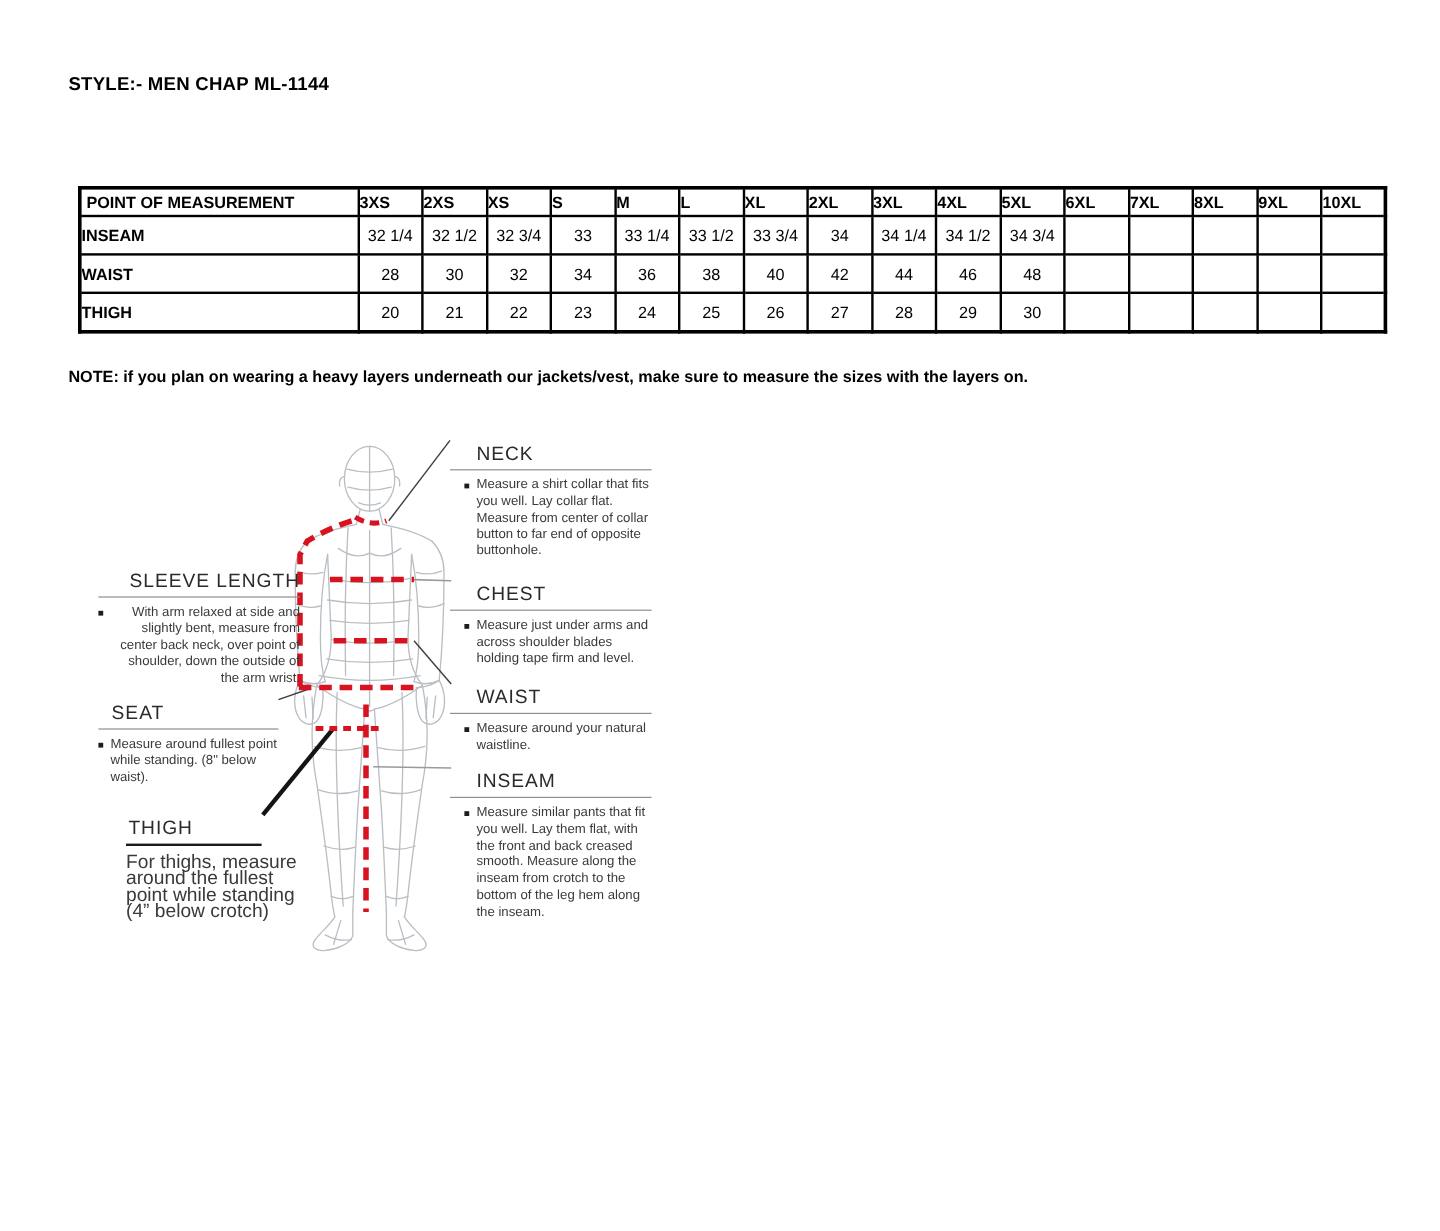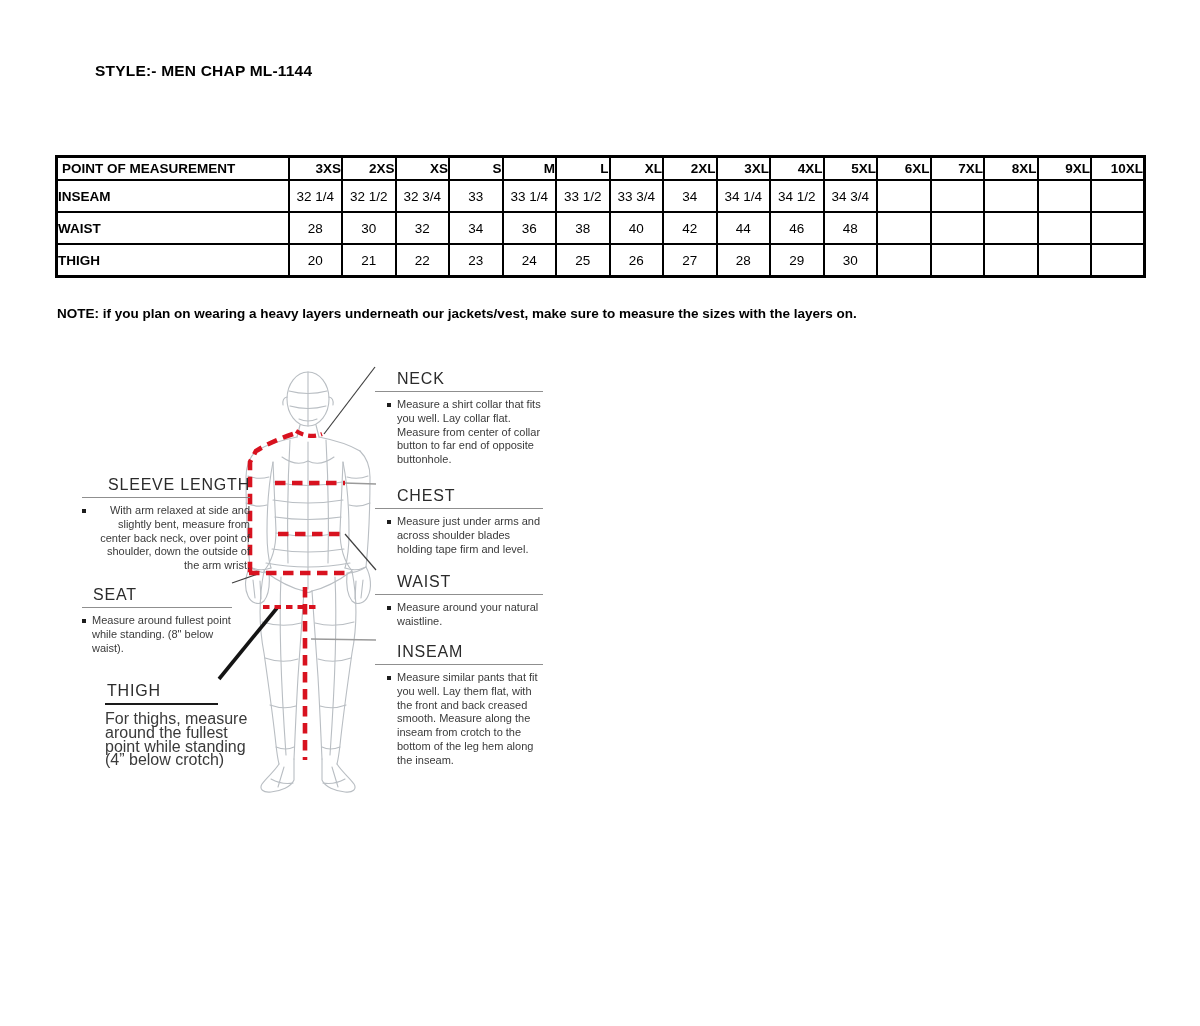--- a/index.html
+++ b/index.html
@@ -1,24 +1,24 @@
 <!DOCTYPE html>
 <html><head>
 <meta charset="utf-8">
 <style>
   html,body{margin:0;padding:0;background:#fff;}
   .page{position:relative;width:1200px;height:1026px;background:#ffffff;overflow:hidden;
         font-family:"Liberation Sans",sans-serif;color:#000;}
-  .doc-title{position:absolute;left:57px;top:62px;font-size:15.5px;font-weight:bold;letter-spacing:0.2px;margin-left:38px;}
+  .doc-title{position:absolute;left:57px;top:62px;font-size:15.5px;font-weight:bold;letter-spacing:0.2px;}
   
-  table.size{position:absolute;left:55px;top:155px;width:1088px;border-collapse:collapse;
+  table.size{position:absolute;left:65px;top:155px;width:1088px;border-collapse:collapse;
              table-layout:fixed;border:3px solid #000;}
   table.size th,table.size td{border:2px solid #000;font-size:13.5px;overflow:hidden;
              white-space:nowrap;vertical-align:middle;padding:0;}
-  table.size thead th{height:21px;font-weight:bold;text-align:right;}
+  table.size thead th{height:21px;font-weight:bold;text-align:left;}
   table.size thead th.pom{text-align:left;padding-left:4px;}
   table.size tbody td{height:30px;}
   td.lbl{font-weight:bold;padding-left:4px;}
   td.val{font-weight:normal;padding-left:7px;text-align:center;}
   .note{position:absolute;left:57px;top:306px;font-size:13.5px;font-weight:bold;}
   
   .diagram{position:absolute;left:60px;top:335px;width:500px;height:460px;}
   .diagram svg{position:absolute;left:0;top:0;}
   .mlabel{position:absolute;}
   .hd{font-size:16px;line-height:19px;letter-spacing:0.8px;color:#2b2b2b;font-weight:400;

